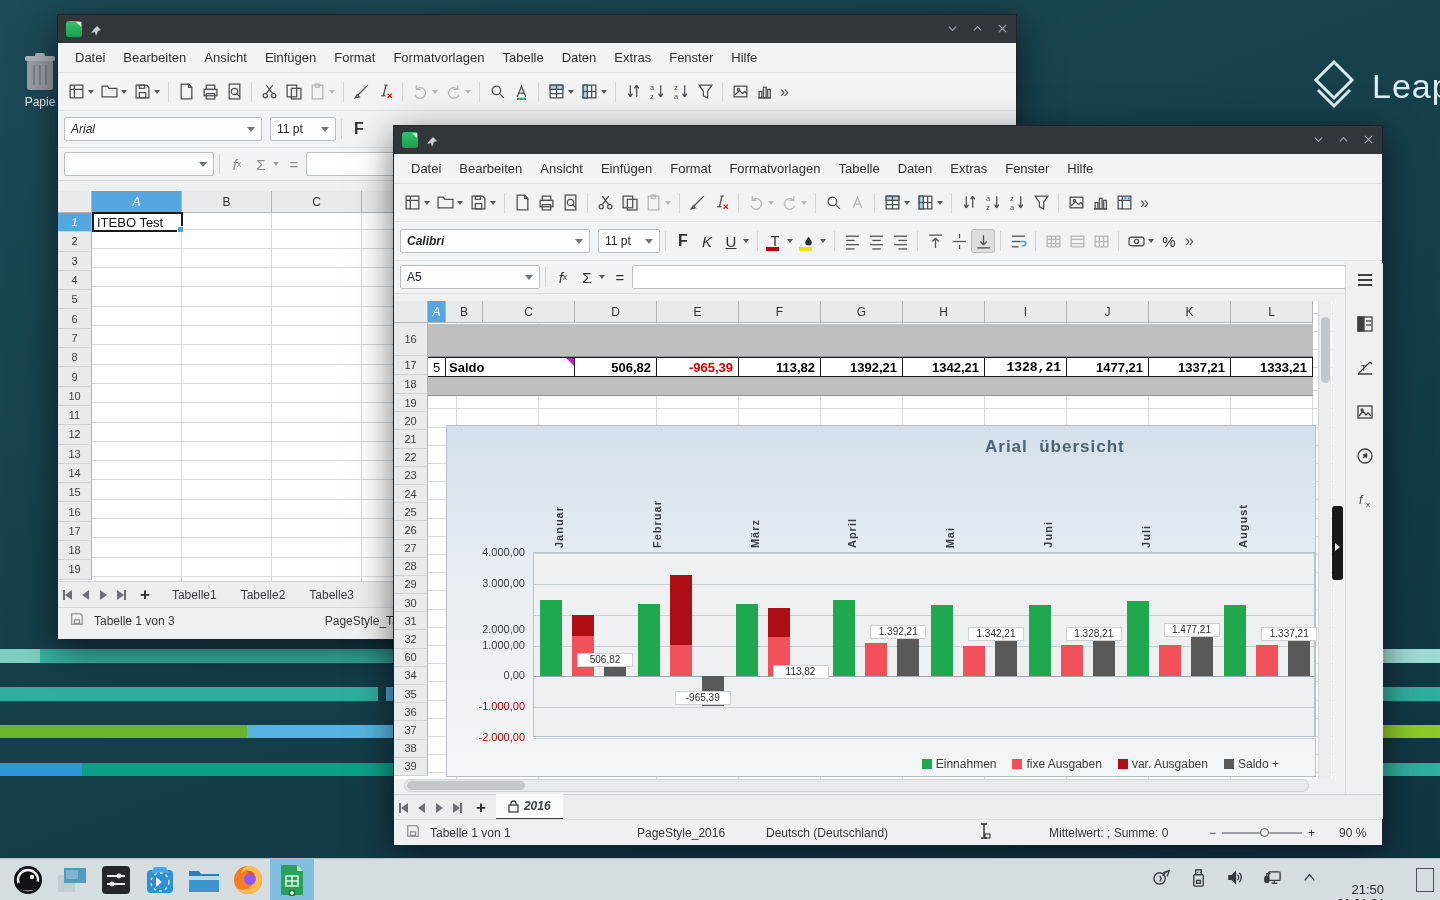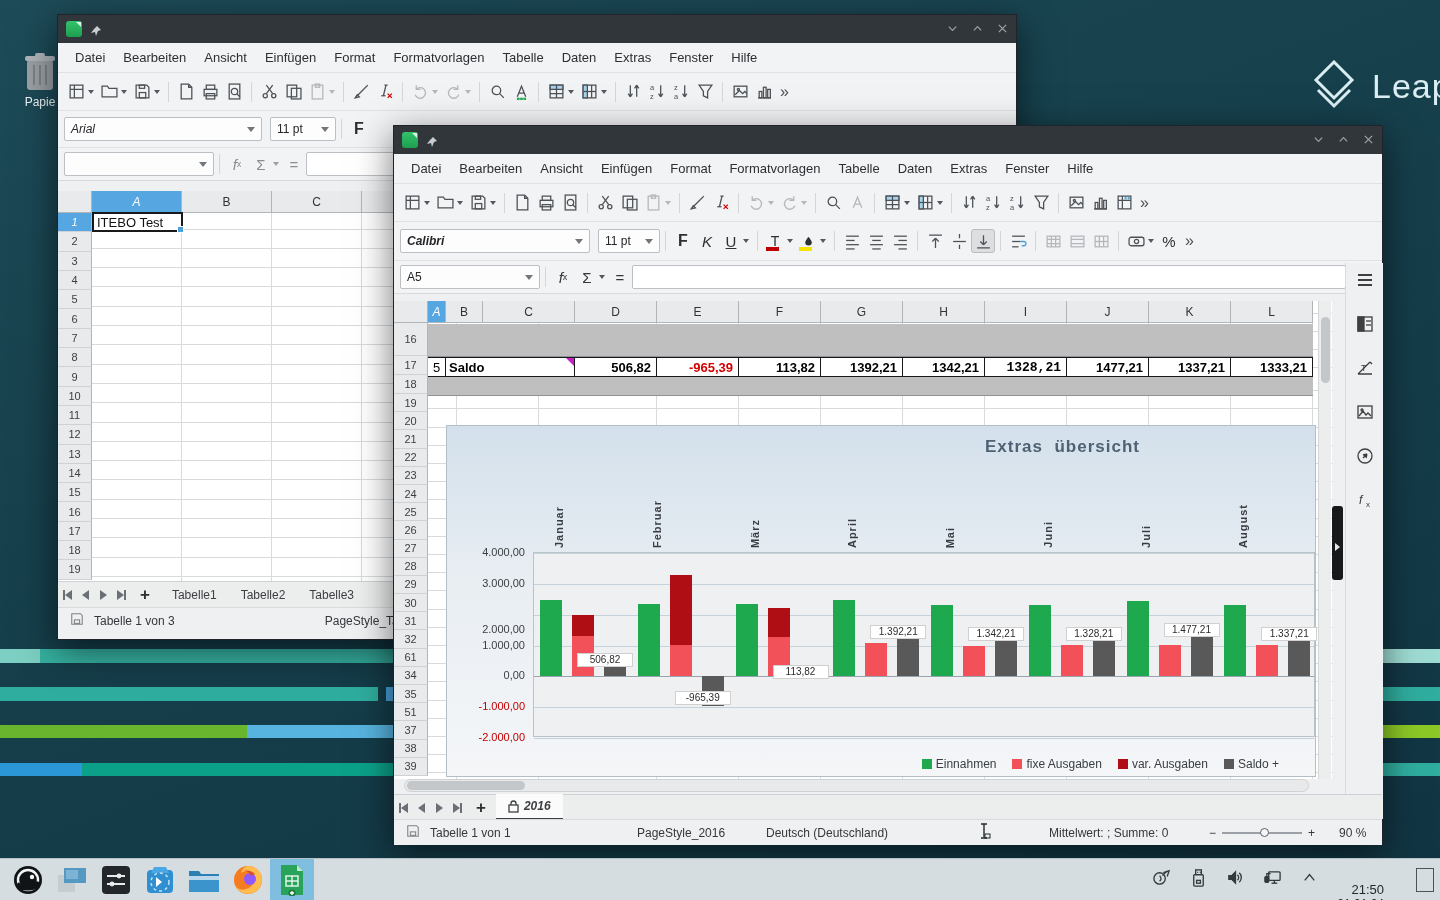--- a/index.html
+++ b/index.html
@@ -871,24 +871,24 @@
         <div>23</div>
         <div>24</div>
         <div>25</div>
         <div>26</div>
         <div>27</div>
         <div>28</div>
         <div>29</div>
         <div>30</div>
         <div>31</div>
         <div>32</div>
-        <div>61</div>
+        <div>60</div>
         <div>34</div>
         <div>35</div>
-        <div>51</div>
+        <div>36</div>
         <div>37</div>
         <div>38</div>
         <div>39</div>
       </div>
     <div class="grayband" style="top:198px; width:885px; height:33px;"></div>
     <div class="grayband" style="top:251px; width:885px; height:19px;"></div>
     <div id="saldo-row" style="top:231px;">
       <span class="c" style="width:18px; justify-content:center;">5</span>
       <span class="c" style="width:129px; font-weight:700; padding-left:3px; position:relative;">
           <span>Saldo</span>
@@ -902,21 +902,21 @@
           <span class="c num saldo-val" style="width:82px;">1392,21</span>
           <span class="c num saldo-val" style="width:82px;">1342,21</span>
           <span class="c num saldo-val" style="width:82px;font-family:Liberation Mono, monospace;">1328,21</span>
           <span class="c num saldo-val" style="width:82px;">1477,21</span>
           <span class="c num saldo-val" style="width:82px;">1337,21</span>
           <span class="c num saldo-val" style="width:82px;">1333,21</span>
         </span>
     </div>
 
     <div class="abs" id="chart" style="left:52px; top:299px; width:870px; height:352px;">
-      <div id="chart-title" style="left:538px; top:11px;">Extras  übersicht</div>
+      <div id="chart-title" style="left:538px; top:11px;">Arial  übersicht</div>
       <div id="plot">
           <div class="gline" style="top: 0px;"></div>
           <div class="gline" style="top: 30.8333px;"></div>
           <div class="gline" style="top: 61.6667px;"></div>
           <div class="gline" style="top: 92.5px;"></div>
           <div class="gline zero" style="top: 123.333px;"></div>
           <div class="gline" style="top: 154.167px;"></div>
           <div class="gline" style="top: 185px;"></div>
           <div class="bar" style="left: 6px; top: 46.8667px; height: 76.4667px; background: rgb(31, 169, 78);"></div>
           <div class="bar" style="left: 38px; top: 83.25px; height: 40.0833px; background: rgb(242, 81, 90);"></div>

